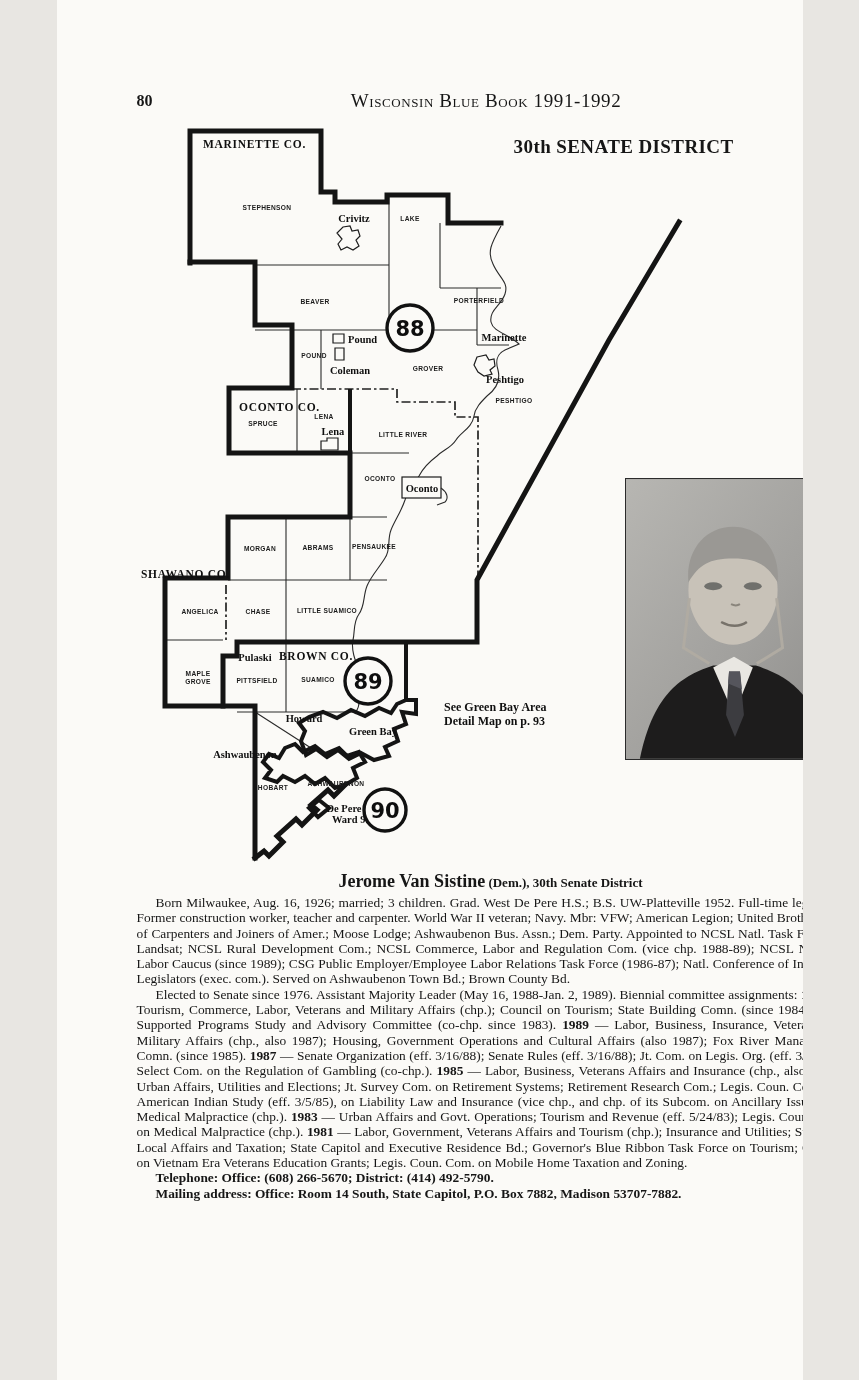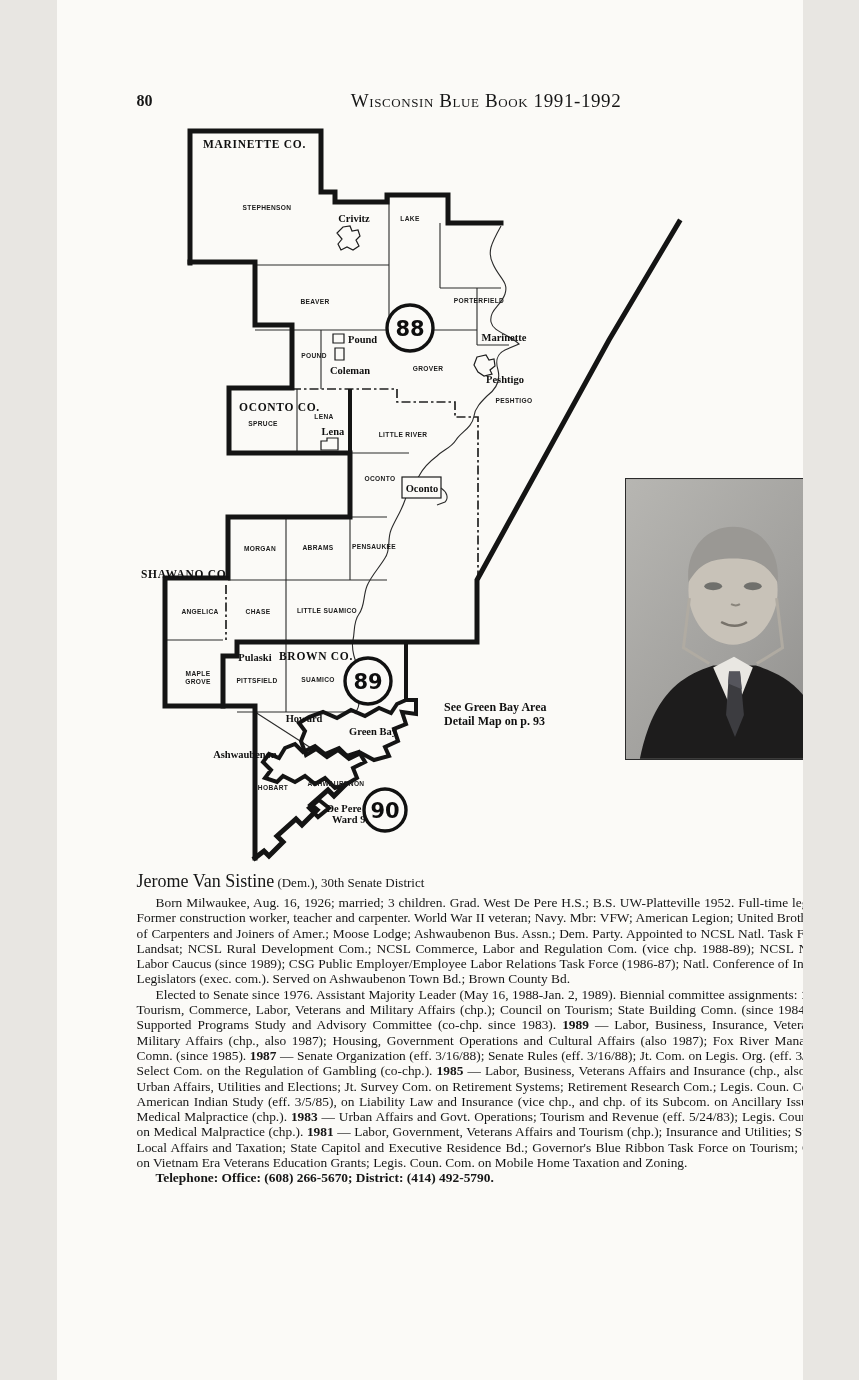--- a/index.html
+++ b/index.html
@@ -51,36 +51,37 @@
     text-align:center;line-height:1.25;
   }
   .photo-caption .cap1{font-size:14px;font-weight:700;}
   .photo-caption .cap2{font-size:15.5px;font-weight:700;letter-spacing:.4px;}
   
   .bio{
     position:absolute;left:80px;top:870px;width:708px;
     font-size:13.4px;line-height:15.3px;text-align:justify;
   }
   .bio h2{
-    margin:0 0 2px 0;font-weight:400;text-align:left;
+    margin:0 0 2px 0;font-weight:700;text-align:center;
     line-height:20px;
   }
   .bio h2 .name{font-size:18px;}
   .bio h2 .sub{font-size:13px;}
   .bio p{margin:0;text-indent:19px;}
   .bio p.contact{text-align:left;font-weight:bold;}
   .seg-b{font-weight:700;}
 </style>
 </head>
 <body>
 
 <div class="page">
 
   <div class="page-number">80</div>
   <div class="book-title">Wisconsin Blue Book 1991-1992</div>
+  <div class="district-title">30th SENATE DISTRICT</div>
 
   <svg class="map-svg" viewBox="80 118 550 747" xmlns="http://www.w3.org/2000/svg">
 
     <path class="thin" d="
       M198,265 H332  M332,196 V330  M198,330 H332  M264,330 V389
       M332,330 H420  M383,223 V288  M383,288 H444  M420,288 V345  M420,345 H452
       M240,389 V453  M293,453 H352  M293,517 H330
       M229,517 V580  M293,517 V580  M171,580 H330
       M229,580 V642  M108,640 H166  M229,642 V712  M180,712 H300
       M198,712 L254,748"></path>
@@ -218,15 +219,16 @@
     </svg>
   </div>
 
   <section class="bio">
     <h2>
       <span class="name">Jerome Van Sistine</span><span class="sub"> (Dem.), 30th Senate District</span>
     </h2>
     <p>Born Milwaukee, Aug. 16, 1926; married; 3 children. Grad. West De Pere H.S.; B.S. UW-Platteville 1952. Full-time legislator. Former construction worker, teacher and carpenter. World War II veteran; Navy. Mbr: VFW; American Legion; United Brotherhood of Carpenters and Joiners of Amer.; Moose Lodge; Ashwaubenon Bus. Assn.; Dem. Party. Appointed to NCSL Natl. Task Force on Landsat; NCSL Rural Development Com.; NCSL Commerce, Labor and Regulation Com. (vice chp. 1988-89); NCSL National Labor Caucus (since 1989); CSG Public Employer/Employee Labor Relations Task Force (1986-87); Natl. Conference of Insurance Legislators (exec. com.). Served on Ashwaubenon Town Bd.; Brown County Bd.</p>
     <p><span>Elected to Senate since 1976. Assistant Majority Leader (May 16, 1988-Jan. 2, 1989). Biennial committee assignments: </span><span class="seg-b">1991</span><span> — Tourism, Commerce, Labor, Veterans and Military Affairs (chp.); Council on Tourism; State Building Comn. (since 1984); State Supported Programs Study and Advisory Committee (co-chp. since 1983). </span><span class="seg-b">1989</span><span> — Labor, Business, Insurance, Veterans and Military Affairs (chp., also 1987); Housing, Government Operations and Cultural Affairs (also 1987); Fox River Management Comn. (since 1985). </span><span class="seg-b">1987</span><span> — Senate Organization (eff. 3/16/88); Senate Rules (eff. 3/16/88); Jt. Com. on Legis. Org. (eff. 3/16/88); Select Com. on the Regulation of Gambling (co-chp.). </span><span class="seg-b">1985</span><span> — Labor, Business, Veterans Affairs and Insurance (chp., also 1983); Urban Affairs, Utilities and Elections; Jt. Survey Com. on Retirement Systems; Retirement Research Com.; Legis. Coun. Coms. on American Indian Study (eff. 3/5/85), on Liability Law and Insurance (vice chp., and chp. of its Subcom. on Ancillary Issues), on Medical Malpractice (chp.). </span><span class="seg-b">1983</span><span> — Urban Affairs and Govt. Operations; Tourism and Revenue (eff. 5/24/83); Legis. Coun. Com. on Medical Malpractice (chp.). </span><span class="seg-b">1981</span><span> — Labor, Government, Veterans Affairs and Tourism (chp.); Insurance and Utilities; State and Local Affairs and Taxation; State Capitol and Executive Residence Bd.; Governor's Blue Ribbon Task Force on Tourism; Council on Vietnam Era Veterans Education Grants; Legis. Coun. Com. on Mobile Home Taxation and Zoning.</span></p>
     <p class="contact">Telephone: Office: (608) 266-5670; District: (414) 492-5790.</p>
+    <p class="contact">Mailing address: Office: Room 14 South, State Capitol, P.O. Box 7882, Madison 53707-7882.</p>
   </section>
 
 </div>
 
 </body></html>

